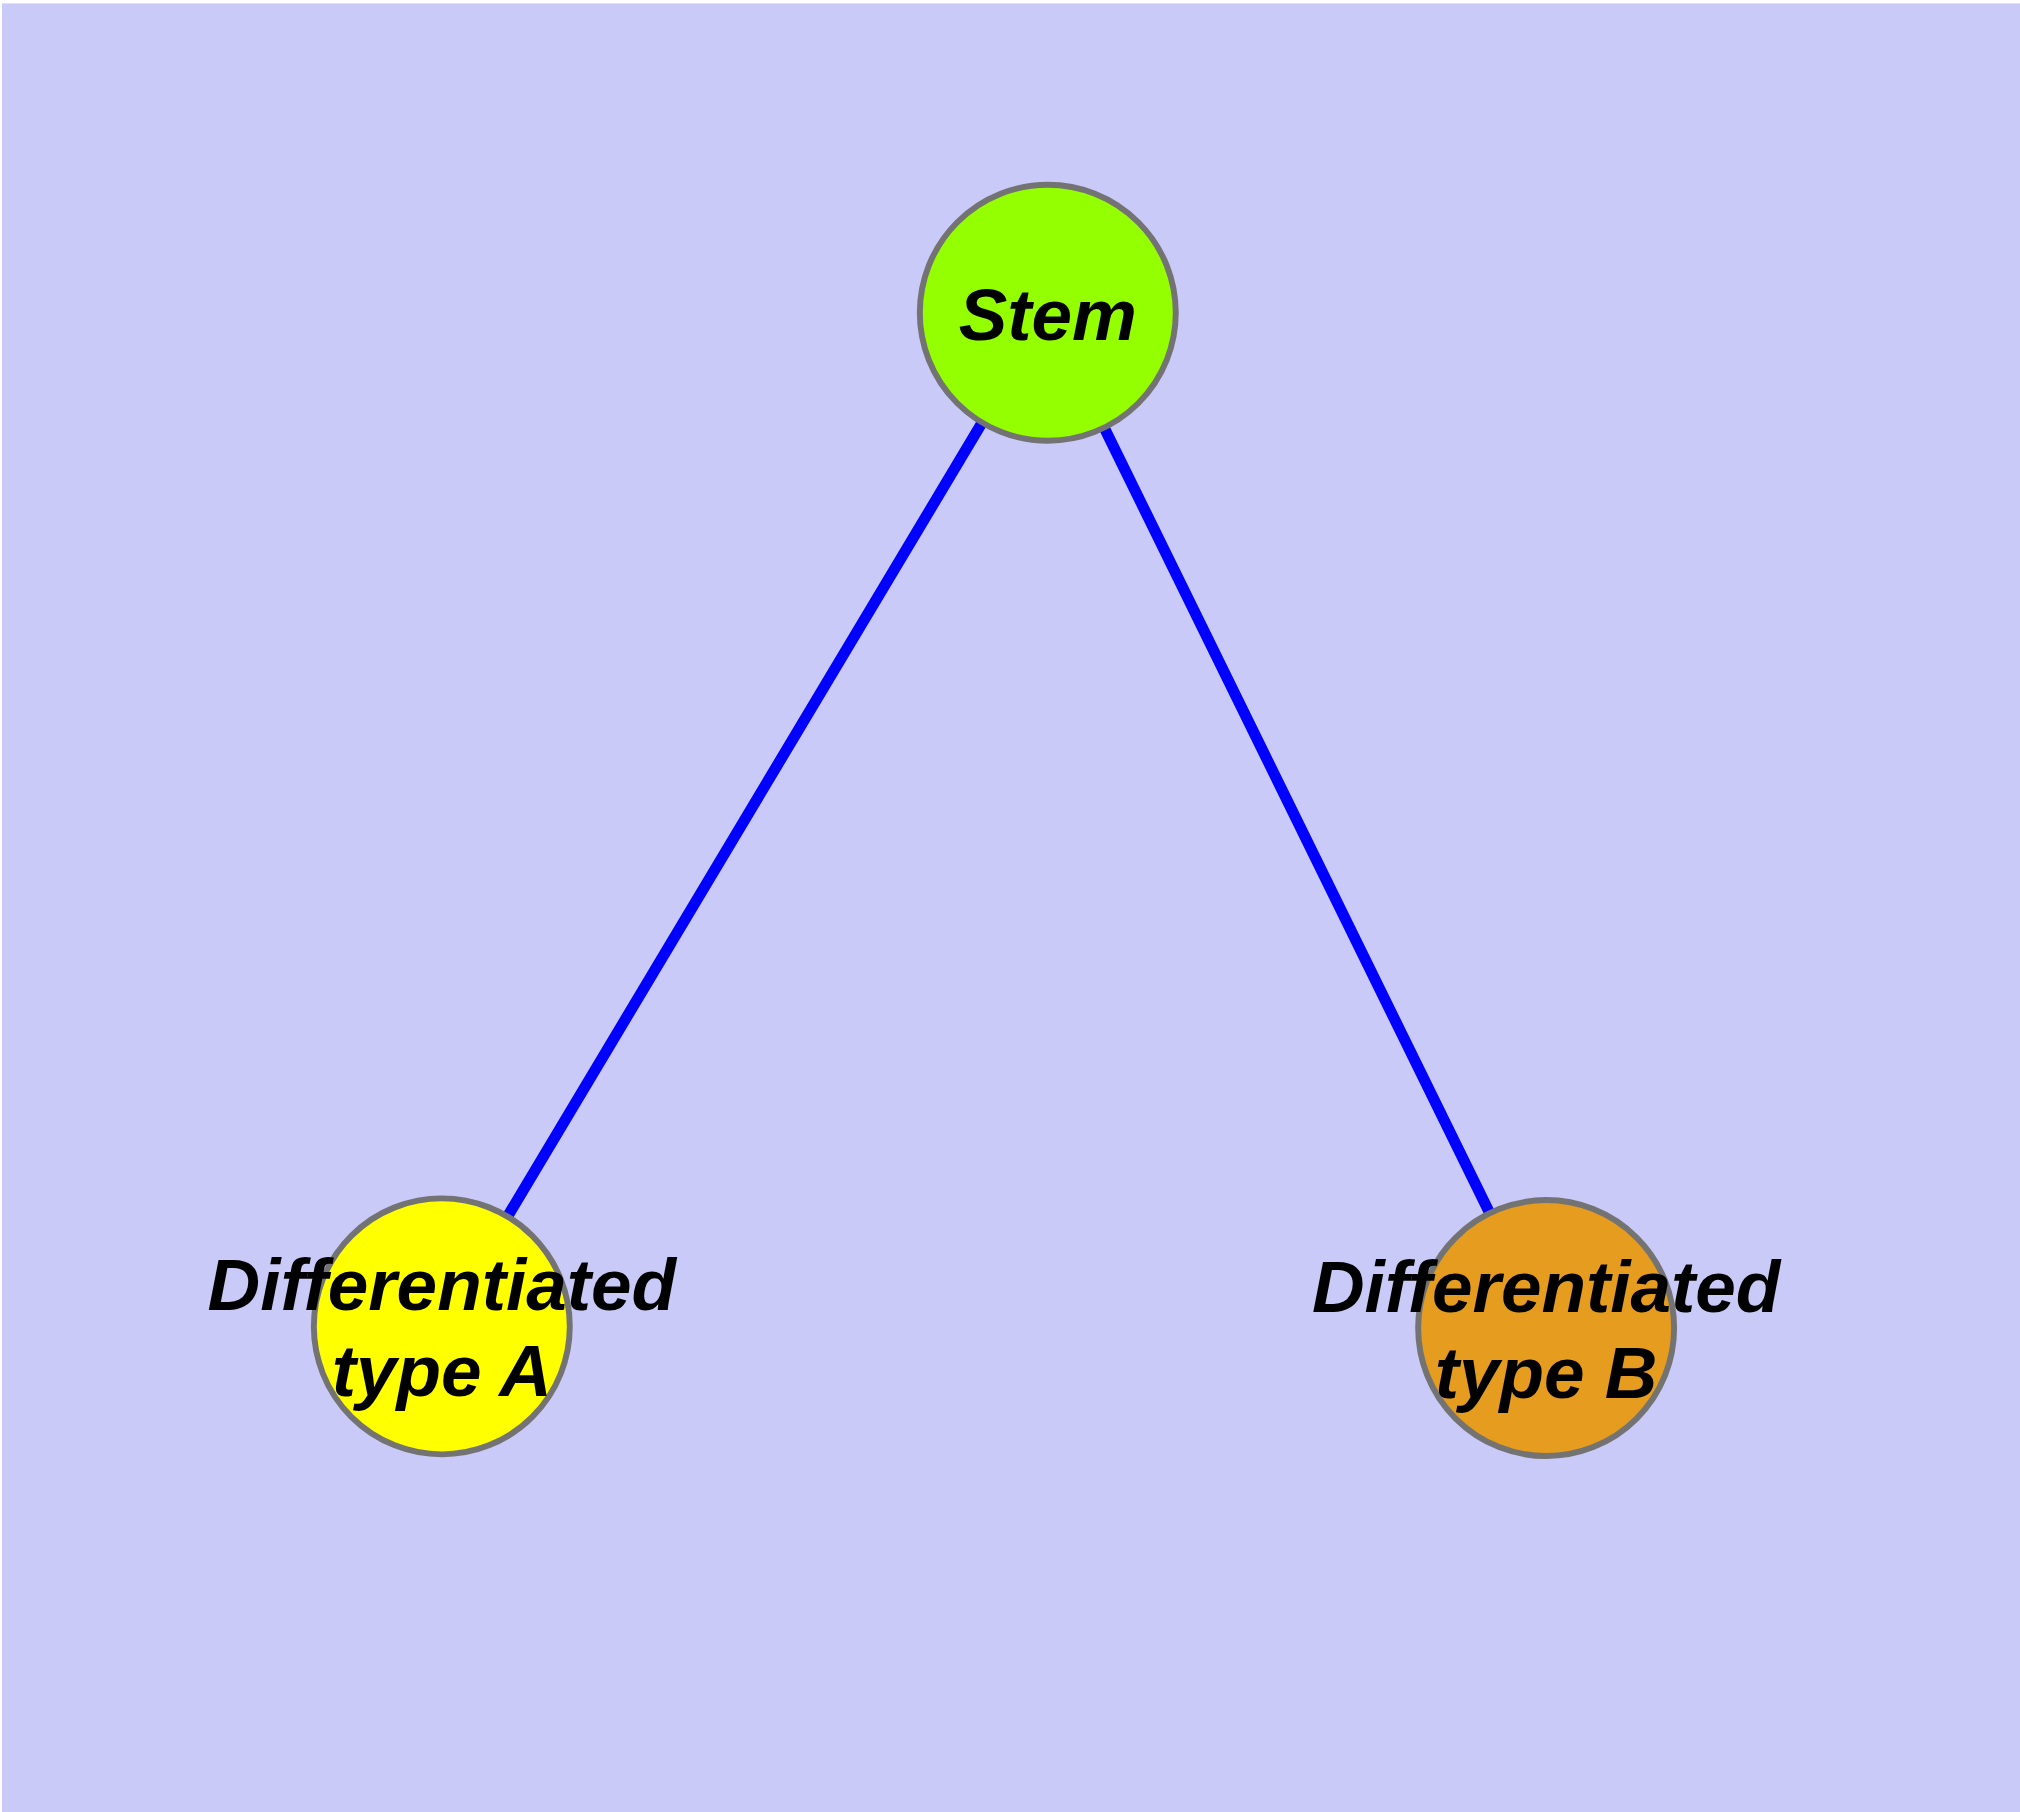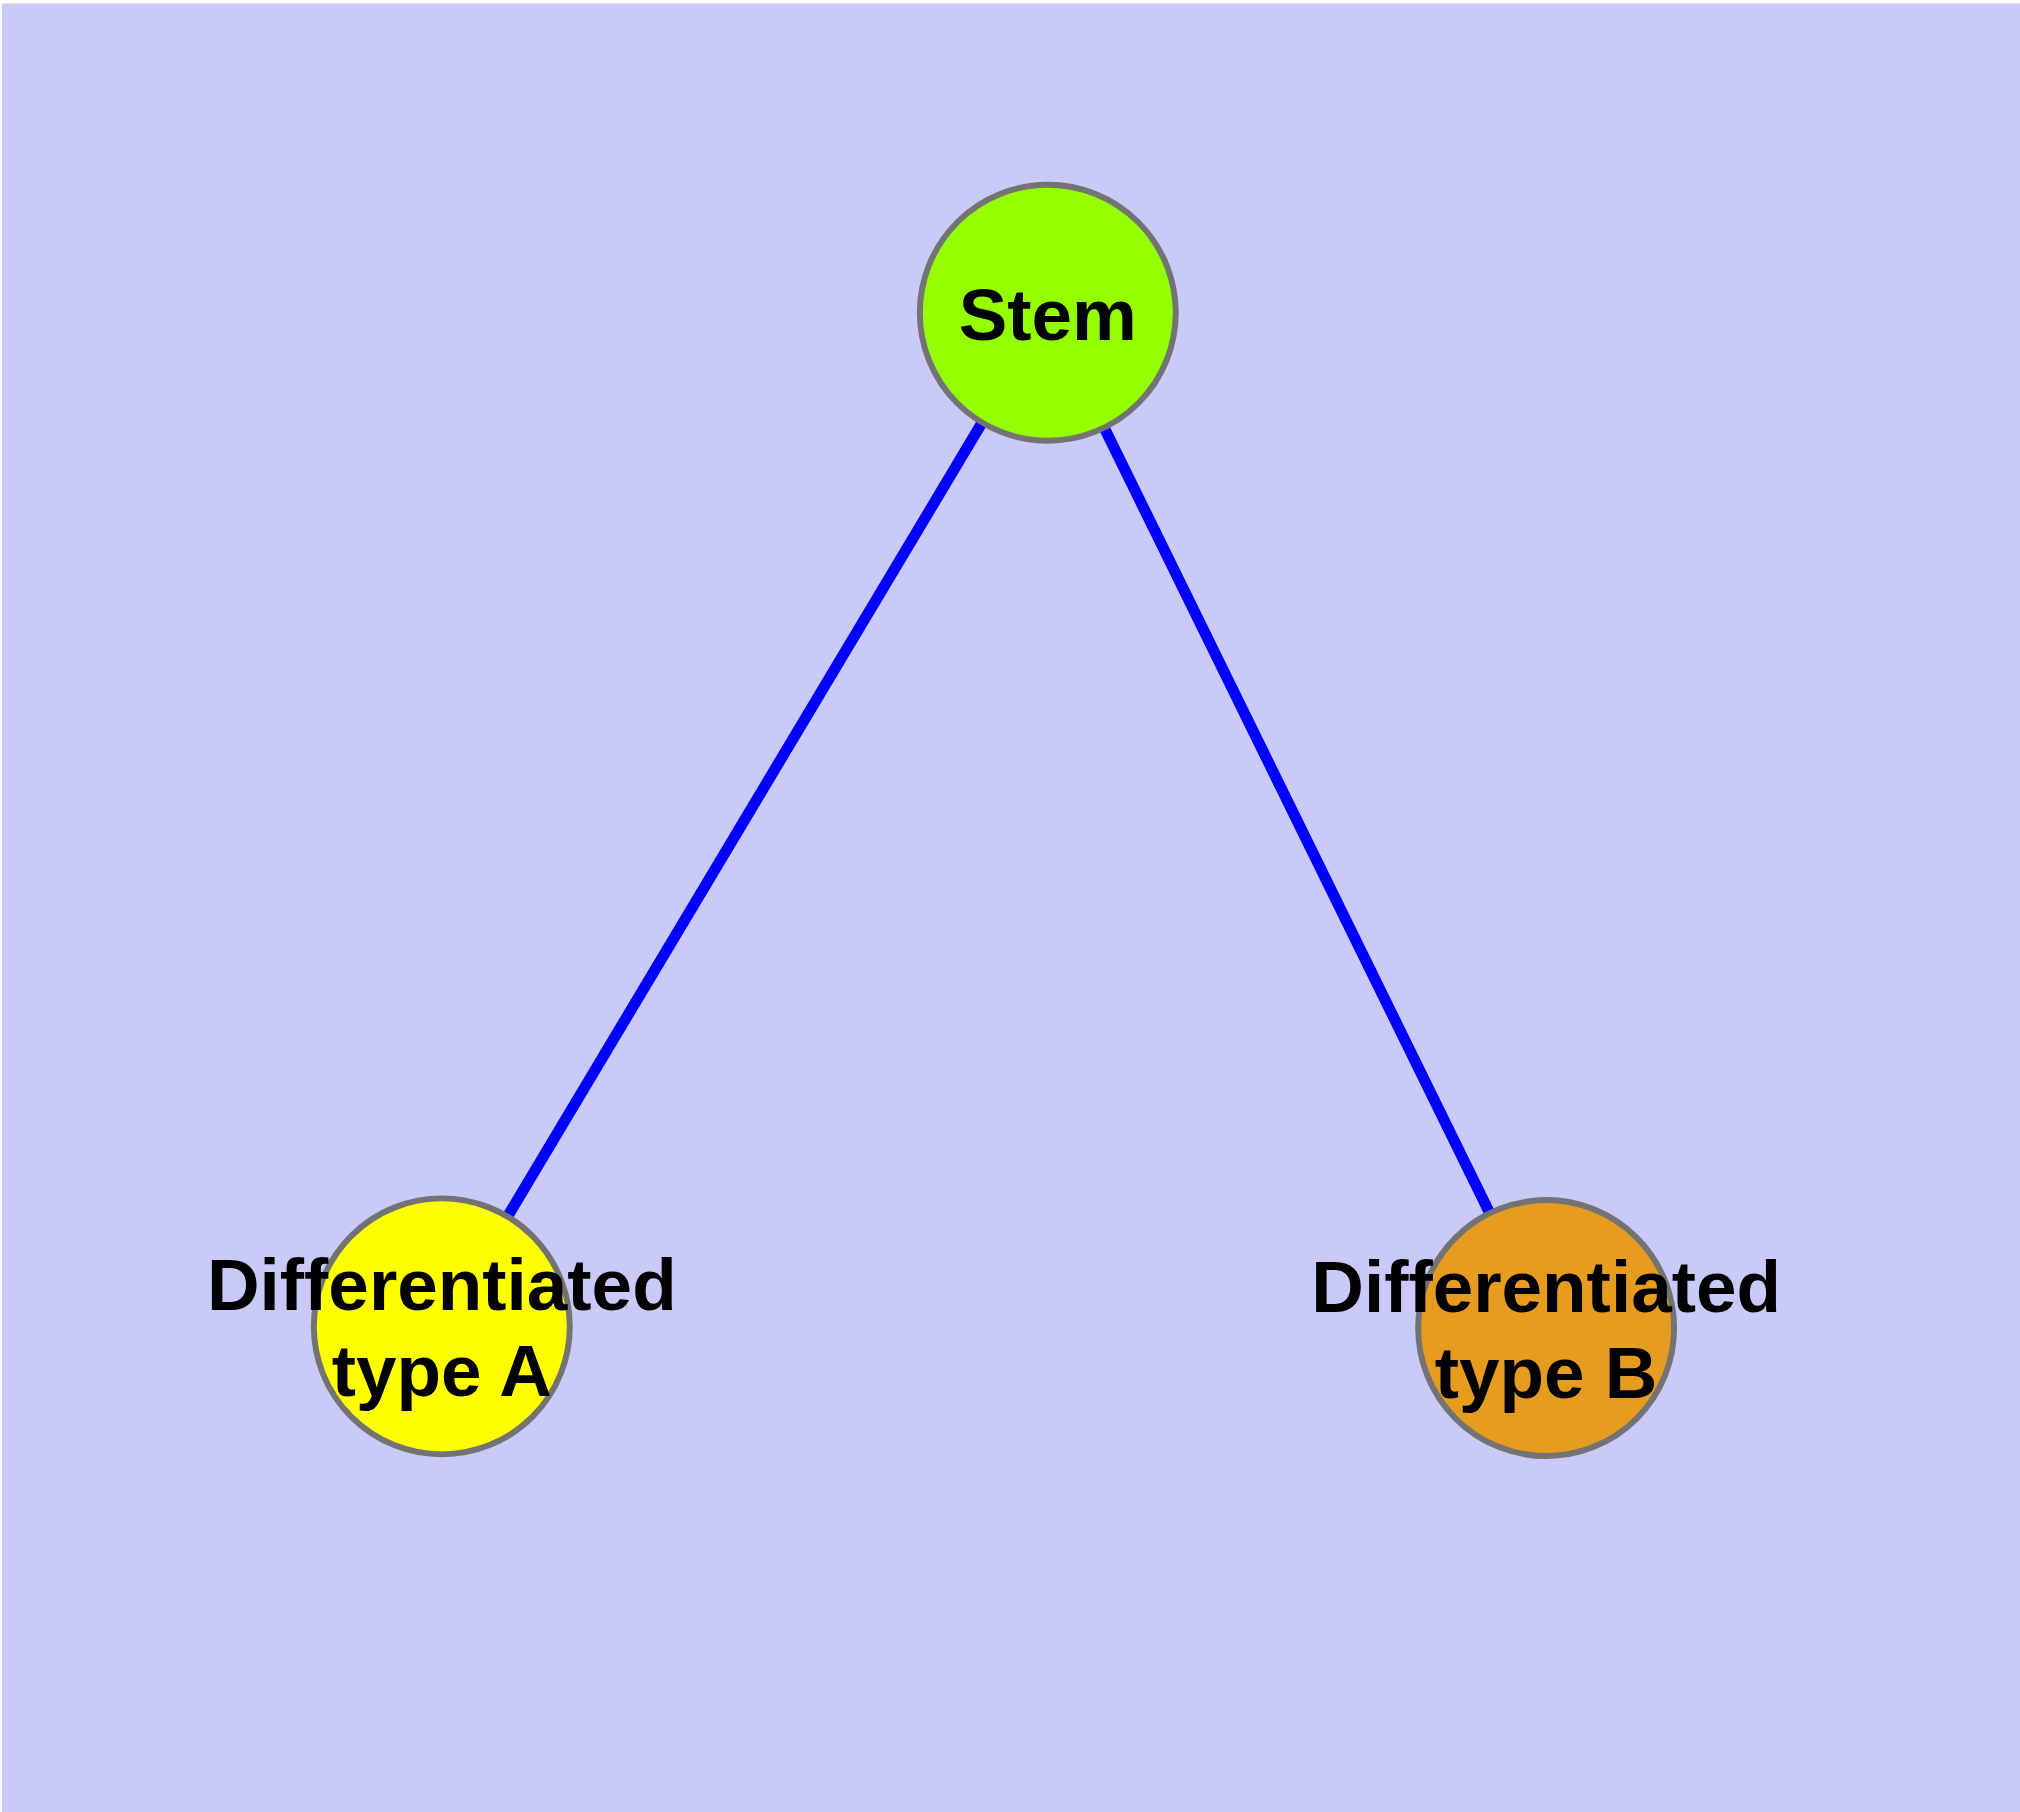--- a/index.html
+++ b/index.html
@@ -7,20 +7,21 @@
     padding: 0;
     background: #ffffff;
     width: 2021px;
     height: 1812px;
     overflow: hidden;
   }
   .stage {
     position: relative;
     width: 2021px;
     height: 1680px;
+    font-style: italic;
   }
   svg {
     display: block;
   }
   .edge {
     stroke-width: 13;
     stroke-linecap: round;
     fill: none;
   }
   .node {

